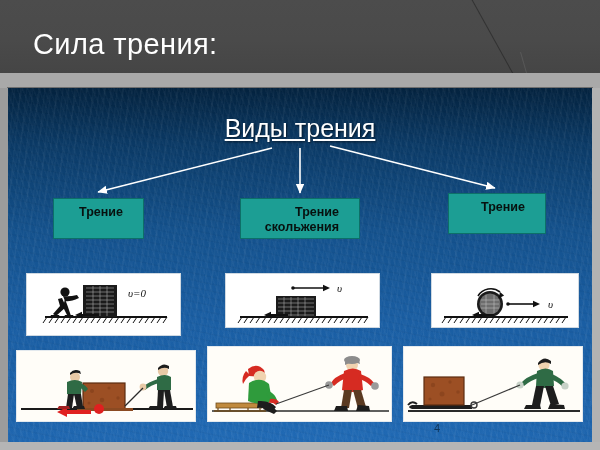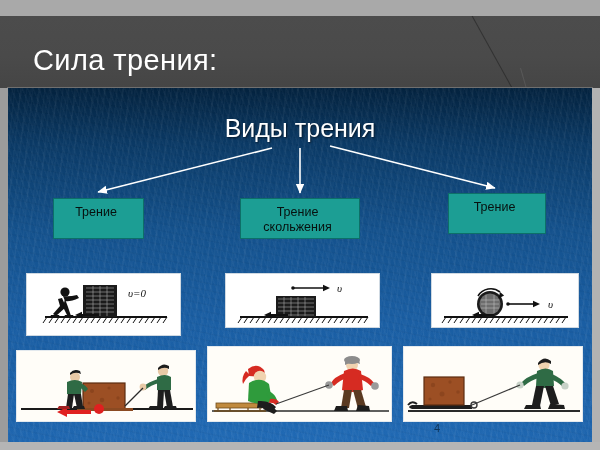--- a/index.html
+++ b/index.html
@@ -11,21 +11,21 @@
   }
   #slide {
     position: relative;
     width: 600px; height: 450px;
     background: #a9a9a9;
   }
 
   
   #header {
     position: absolute;
-    left: 0; top: 16px;
+    left: 0; top: 0;
     width: 600px; height: 73px;
     background: linear-gradient(180deg, #4c4c4c 0%, #4a4a4a 55%, #454545 100%);
     overflow: hidden;
   }
   #header .diag {
     position: absolute;
     left: 455px; top: -30px;
     width: 1px; height: 180px;
     background: rgba(30,30,30,0.55);
     transform: rotate(-29deg);
@@ -79,36 +79,38 @@
   
   #diagram-title {
     position: absolute;
     left: 0; top: 26px;
     width: 584px;
     text-align: center;
     color: #ffffff;
     font-size: 25px;
     font-weight: 400;
     text-shadow: 1px 1px 2px rgba(0,0,0,0.55);
+    text-decoration: underline;
   }
 
   
   #arrows { position: absolute; left: 0; top: 0; width: 584px; height: 354px; }
 
   
   .lbl {
     position: absolute;
     background: #1c9e94;
     color: #07110f;
     border: 1px solid #0d6f68;
-    text-align: center;
+    text-align: right;
     font-size: 12.5px;
     line-height: 15px;
-    padding: 6px 9px 7px 4px;
+    padding: 6px 20px 7px 4px;
     box-sizing: border-box;
+    font-weight: bold;
   }
   #lbl0 { left: 45px;  top: 110px; width: 91px;  height: 41px; }
   #lbl1 { left: 232px; top: 110px; width: 120px; height: 41px; }
   #lbl2 { left: 440px; top: 105px; width: 98px;  height: 41px; }
 
   
   .panel {
     position: absolute;
     background: #ffffff;
     border: 1px solid #cfd9e2;

